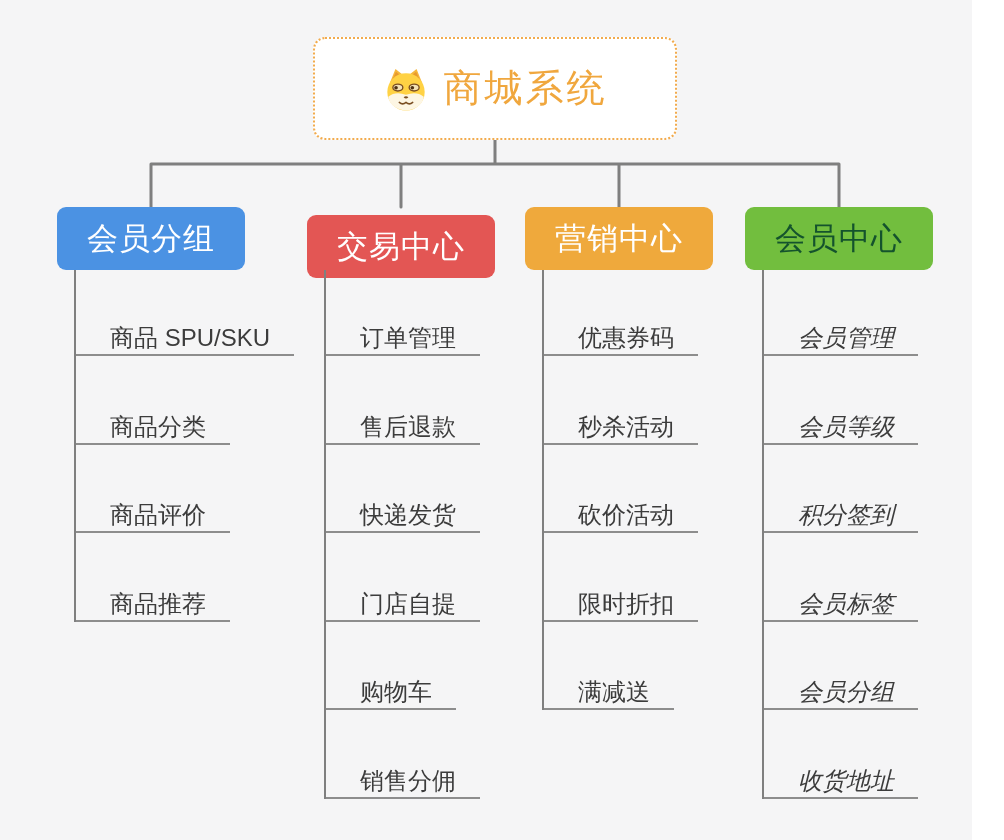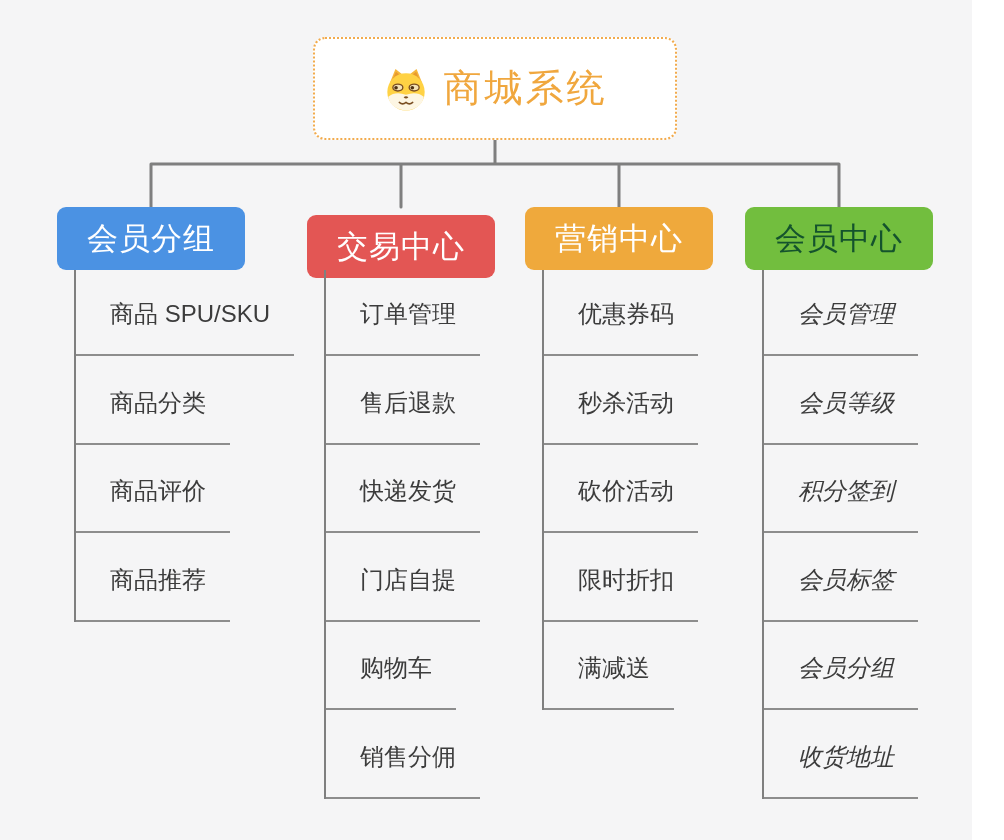--- a/index.html
+++ b/index.html
@@ -23,21 +23,21 @@
     color:#ffffff; font-size:31px; letter-spacing:1px;
   }
   .branch-col {
     position:absolute; top:270px;
     border-left:2px solid var(--connector,#7f7f7f);
   }
   .leaf { height:88.5px; display:flex; align-items:flex-end; }
   .leaf:first-child { height:86px; }
   .leaf-label {
     display:block; width:max-content; white-space:nowrap;
-    padding:0 24px 24px 34px;
+    padding:0 24px 0 34px;
     border-bottom:2px solid var(--leaf-line,#8d8d8d);
     font-size:24px; color:var(--leaf-text,#3c3c3c);
   }
 </style>
 </head>
 <body>
 
 <div class="mindmap" style="--bg: #f5f5f6; --connector: #7f7f7f; --leaf-line: #8d8d8d; --leaf-text: #3c3c3c; --root-text: #f0a73e; --root-border: #f2ab4d;">
 
   <svg id="connectors" width="1004" height="840">

